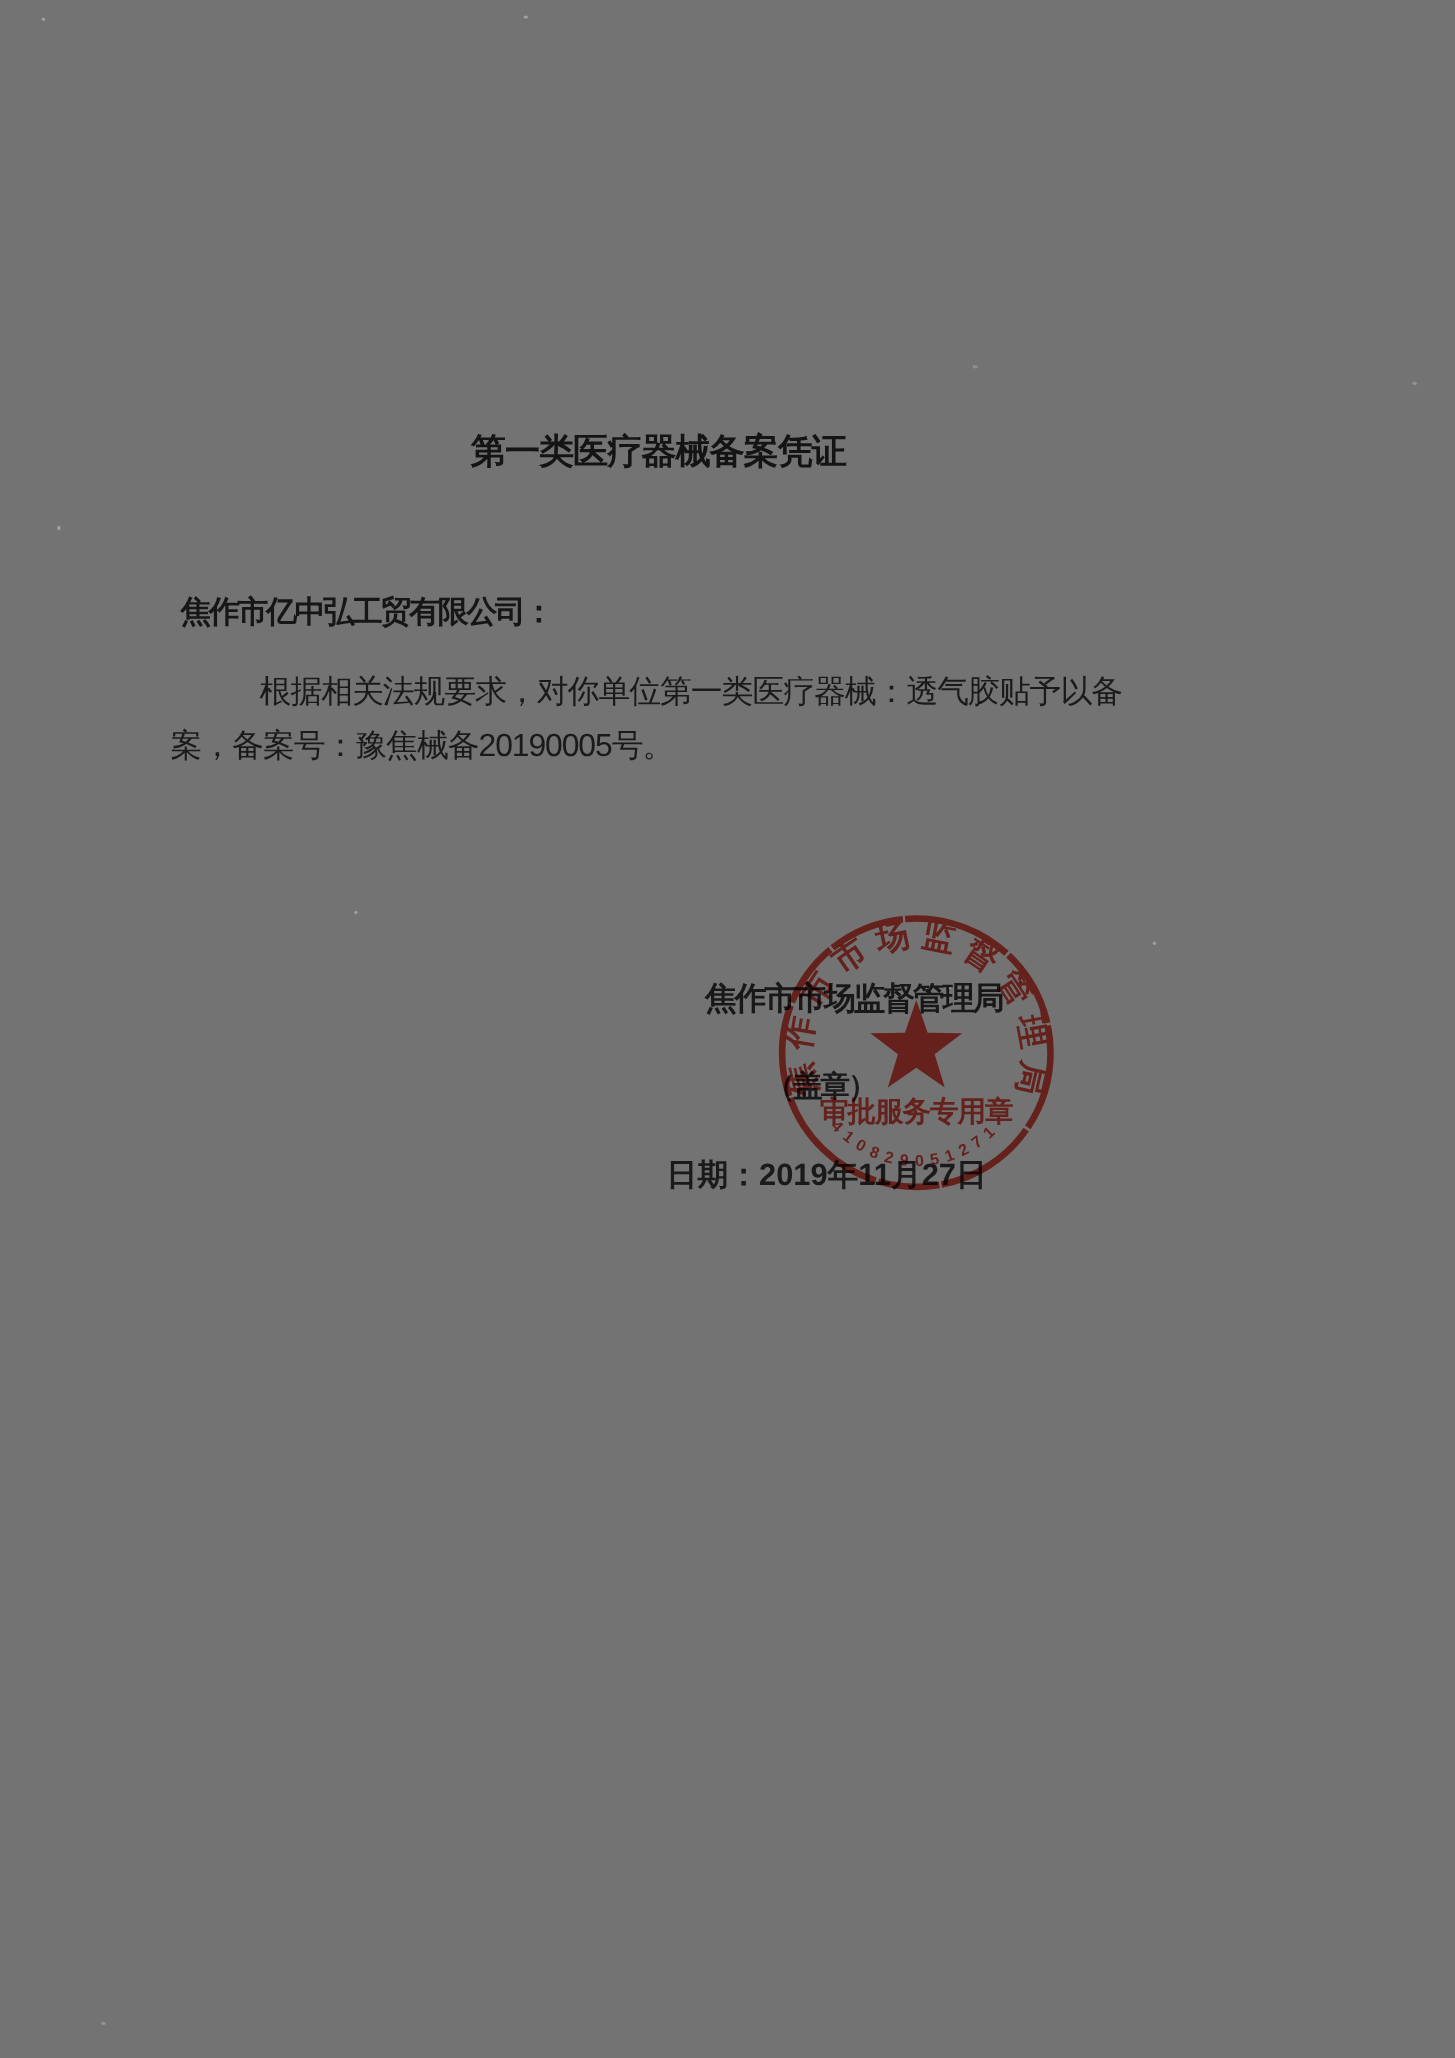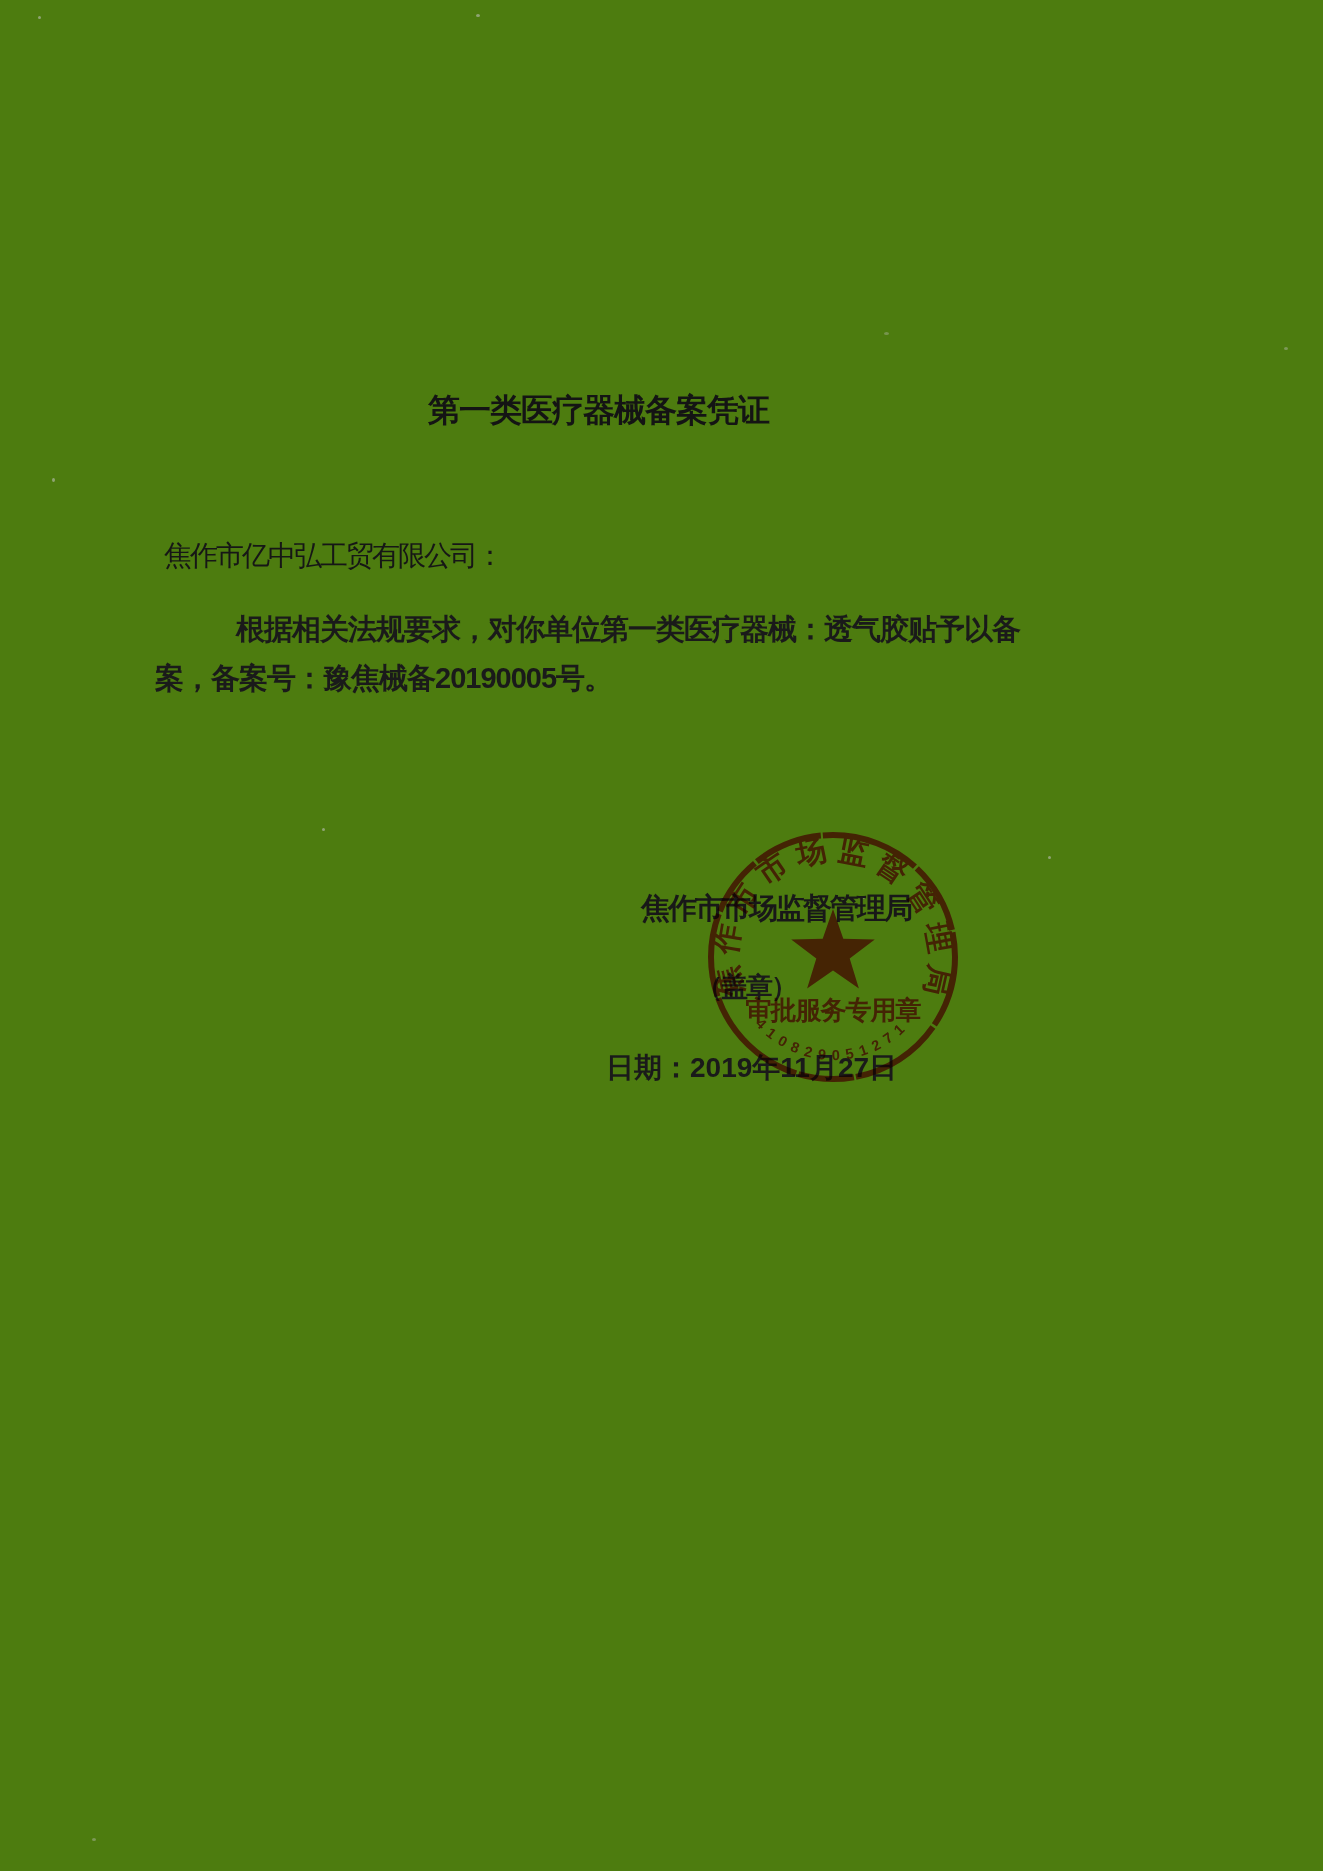--- a/index.html
+++ b/index.html
@@ -1,39 +1,39 @@
 <!DOCTYPE html>
 <html><head>
 <meta charset="utf-8">
 <style>
   html, body { margin: 0; padding: 0; background: #e8e8e8; }
   .page {
     position: relative;
     width: 1323px;
     height: 1871px;
     margin: 0 auto;
-    background: #4d7c0f;
+    background: #737373;
     overflow: hidden;
     font-family: "Liberation Sans", sans-serif;
     color: #1b1b1b;
   }
   .abs { position: absolute; line-height: 1; white-space: nowrap; }
 
   .doc-title {
     left: 428px; top: 394px;
     font-size: 32px; font-weight: 700; letter-spacing: -1px;
     color: #141414;
   }
   .recipient {
     left: 164px; top: 542px;
-    font-size: 28px; font-weight: 400; letter-spacing: -2px;
+    font-size: 28px; font-weight: 700; letter-spacing: -2px;
     color: #161616;
   }
   .body-line {
-    font-size: 29px; font-weight: 700; letter-spacing: -1px;
+    font-size: 29px; font-weight: 400; letter-spacing: -1px;
     color: #1a1a1a;
     text-align: right;
   }
   .body-line-1 { left: 236px; top: 615px; }
   .body-line-2 { left: 144px; top: 664px; margin-left: 11px; }
 
   .issuer-line {
     left: 641px; top: 894px;
     font-size: 29px; font-weight: 700; letter-spacing: -2px;
     color: #181818; z-index: 1;

